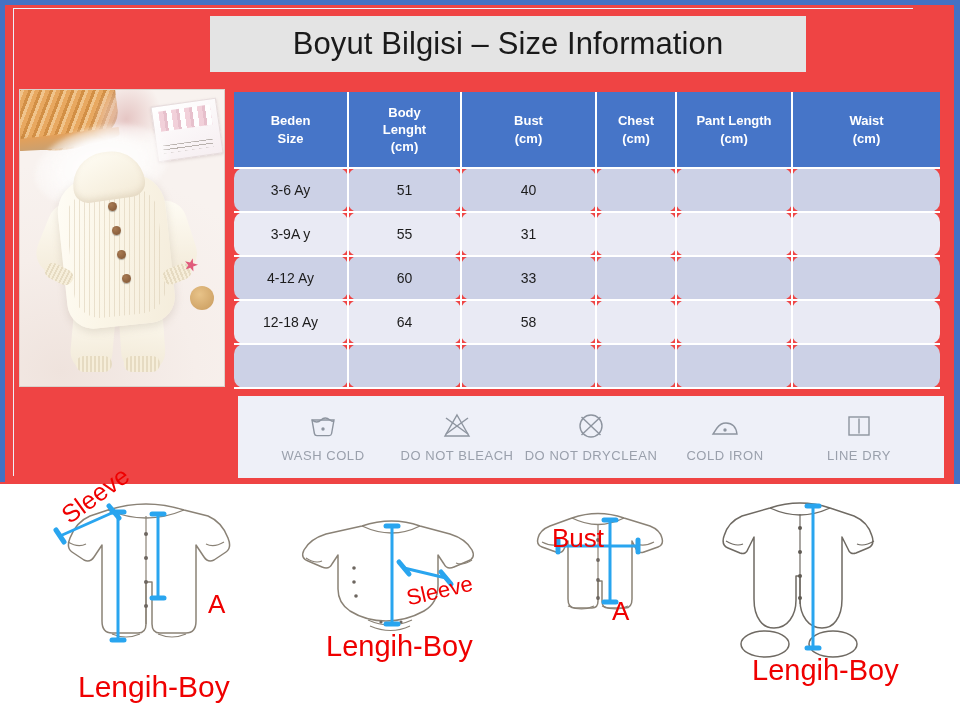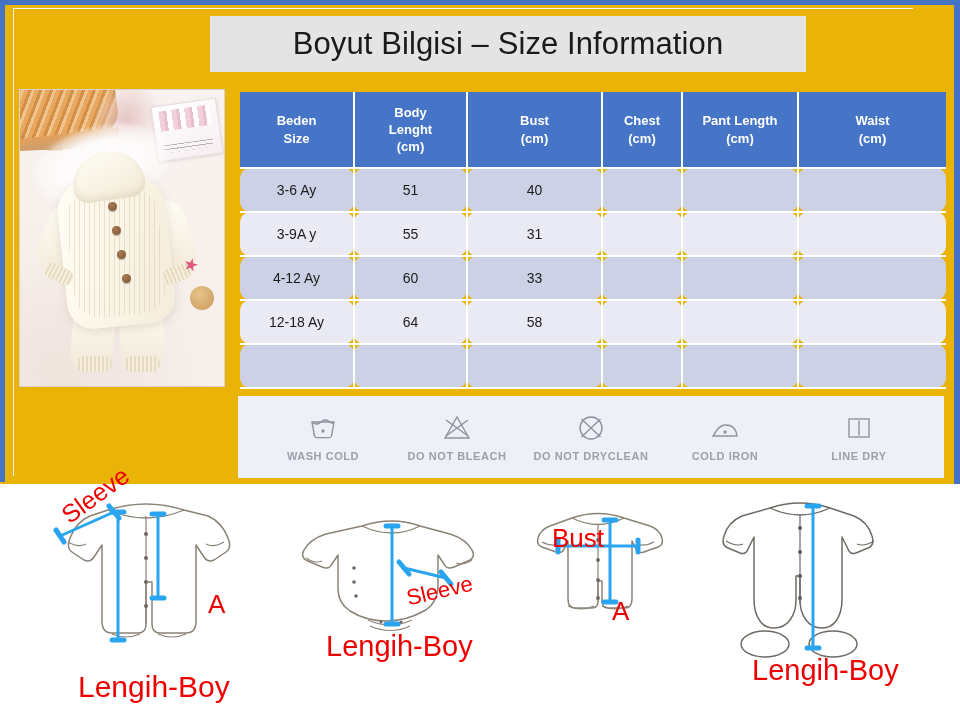--- a/index.html
+++ b/index.html
@@ -5,21 +5,21 @@
   * { box-sizing: border-box; margin: 0; padding: 0; }
   html, body {
     width: 960px; height: 720px;
     background: #ffffff;
     font-family: "Liberation Sans", sans-serif;
     overflow: hidden;
   }
   #slide {
     position: relative;
     width: 960px; height: 720px;
-    background: #eab308;
+    background: #ef4444;
   }
 
   
   .frame-top {
     position: absolute; left: 0; top: 0; width: 960px; height: 5px;
     background: #4472c4;
   }
   .frame-left {
     position: absolute; left: 0; top: 0; width: 5px; height: 482px;
     background: #4472c4;
@@ -168,21 +168,21 @@
     transform: rotate(15deg);
   }
   .ph-cookie {
     position: absolute; right: 10px; top: 196px; width: 24px; height: 24px;
     border-radius: 50%;
     background: radial-gradient(circle at 40% 35%, #e8c389, #c89a5c);
   }
 
   
   #size-table {
-    position: absolute; left: 240px; top: 92px;
+    position: absolute; left: 234px; top: 92px;
     width: 706px;
     border-collapse: collapse;
     table-layout: fixed;
   }
   #size-table col.c0 { width: 114px; }
   #size-table col.c1 { width: 113px; }
   #size-table col.c2 { width: 135px; }
   #size-table col.c3 { width: 80px; }
   #size-table col.c4 { width: 116px; }
   #size-table col.c5 { width: 148px; }
@@ -225,24 +225,24 @@
     padding: 0 18px;
   }
   .care-item {
     display: flex; flex-direction: column; align-items: center;
     gap: 7px;
     width: 128px;
   }
   .care-glyph { width: 30px; height: 30px; }
   .care-glyph svg { display: block; }
   .care-label {
-    font-size: 11px;
+    font-size: 13px;
     letter-spacing: .55px;
     color: #9aa0ac;
-    font-weight: bold;
+    font-weight: normal;
     white-space: nowrap;
   }
 
   
   #diagrams {
     position: absolute; left: 0; top: 484px;
     width: 960px; height: 236px;
     background: #ffffff;
   }
   .garment { position: absolute; }

